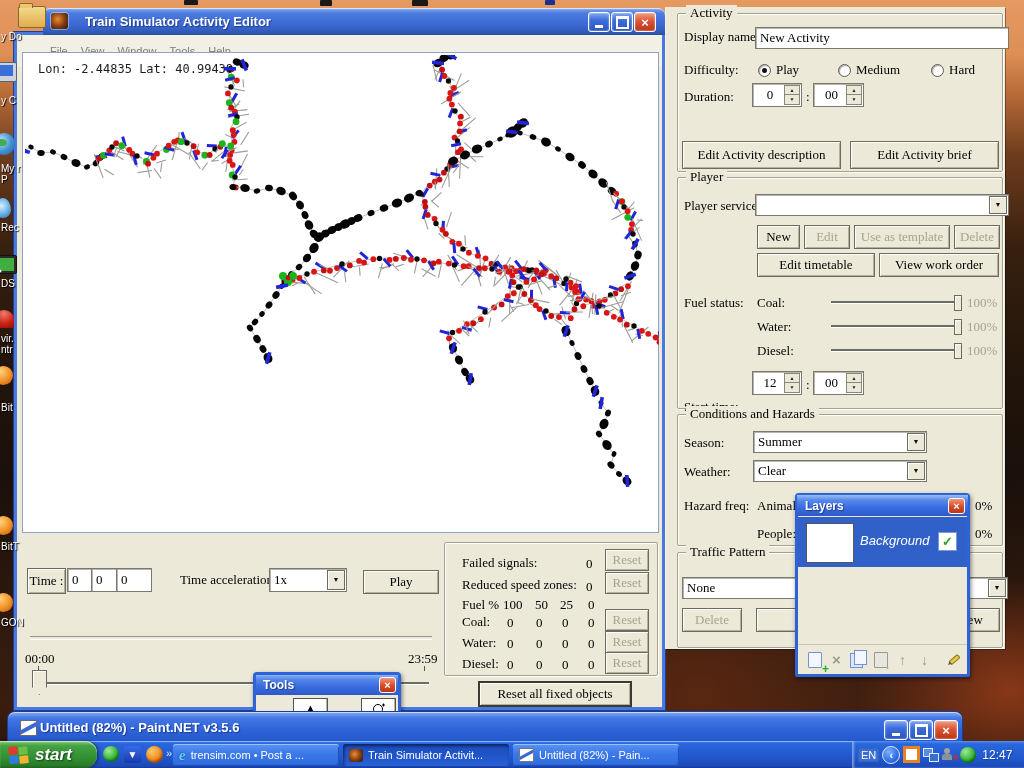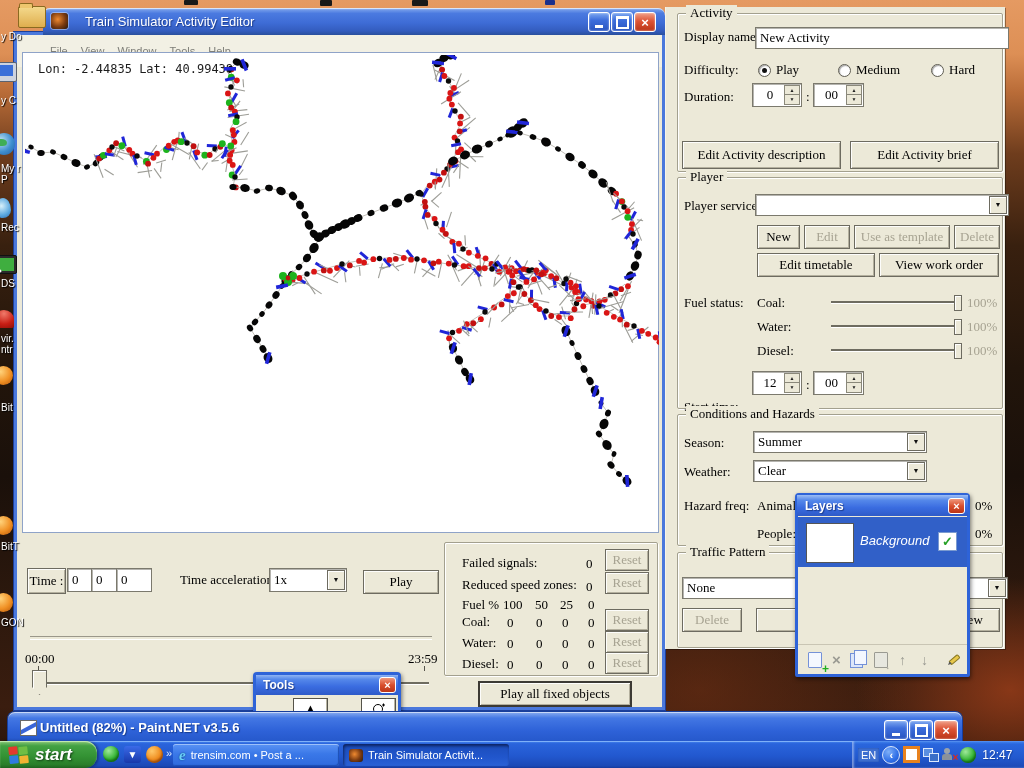--- a/index.html
+++ b/index.html
@@ -48,21 +48,21 @@
   .titlebtn.close{background:linear-gradient(180deg,#f0a088 0%,#dd5334 45%,#c03a1c 90%)}
   .titlebtn .minbar{width:8px;height:3px;background:#fff;margin-top:8px}
   .titlebtn .maxbox{width:9px;height:8px;border:2px solid #fff;border-top-width:3px}
   .titlebtn .xch{font-size:13px;font-weight:bold;line-height:1}
 
   
   #editor{position:absolute;left:14px;top:8px;width:651px;height:704px;z-index:10}
   #ed-titlebar{position:absolute;left:29px;top:0;width:622px;height:27px;border-radius:7px 7px 0 0;
     background:linear-gradient(180deg,#aec6f2 0%,#6f98e8 8%,#4b7ae0 20%,#3e6cd6 55%,#335cbe 85%,#2a4f9c 100%);
     box-shadow:inset 0 1px 0 rgba(255,255,255,.6)}
-  #ed-title{position:absolute;left:42px;top:6px;color:#fff;font-weight:normal;font-size:13px;
+  #ed-title{position:absolute;left:42px;top:6px;color:#fff;font-weight:bold;font-size:13px;
     text-shadow:1px 1px 1px #1c3c8c;white-space:nowrap}
   #ed-frame{position:absolute;left:0;top:24px;width:645px;height:672px;background:#ece9d8;
     border:3px solid #4a78dc;box-shadow:0 0 0 1px #1c3f9a}
   #ed-menubar{position:absolute;left:3px;top:27px;width:645px;height:32px;background:#f2f0e4;
     font-size:11px;color:#7e7e78;display:flex;align-items:center;padding-left:33px;box-sizing:border-box}
   #ed-menubar span{margin-right:13px;cursor:default}
   #ed-map{position:absolute;left:8px;top:44px;width:637px;height:481px;background:#fff;border:1px solid #8fa3c8;box-sizing:border-box}
   #lonlat{position:absolute;left:15px;top:9px;font-family:"DejaVu Sans Mono",monospace;font-size:12px;color:#1c1c1c;white-space:pre}
   #trek{position:absolute;left:2px;top:2px}
   .ed-sep{position:absolute;height:2px;border-top:1px solid #9a978a;border-bottom:1px solid #fff}
@@ -876,21 +876,21 @@
     <div class="lbl" style="left:574px;top:628px">0</div>
     <div class="xbtn dis" style="left:591px;top:623px;width:42px;height:20px">Reset</div>
 
     <div class="lbl" style="left:448px;top:648px">Diesel:</div>
     <div class="lbl" style="left:493px;top:649px">0</div>
     <div class="lbl" style="left:522px;top:649px">0</div>
     <div class="lbl" style="left:548px;top:649px">0</div>
     <div class="lbl" style="left:574px;top:649px">0</div>
     <div class="xbtn dis" style="left:591px;top:644px;width:42px;height:20px">Reset</div>
 
-    <div class="xbtn" style="left:464px;top:673px;width:150px;height:22px;border-width:2px;border-color:#3c3a34">Play all fixed objects</div>
+    <div class="xbtn" style="left:464px;top:673px;width:150px;height:22px;border-width:2px;border-color:#3c3a34">Reset all fixed objects</div>
   </div>
 
   <div id="panel" class="serif">
 
     <div class="grp" style="left:11px;top:6px;width:324px;height:157px">
       <span class="legend">Activity</span>
     </div>
     <div class="lbl" style="left:18px;top:22px">Display name:</div>
     <div class="sunk" style="left:89px;top:20px;width:244px;height:20px">New Activity</div>
     <div class="lbl" style="left:18px;top:55px">Difficulty:</div>
@@ -1073,20 +1073,26 @@
     <div style="position:absolute;left:166px;top:6px;color:#dce8fc;font-size:11px">»</div>
 
     <div class="tbtn" style="left:173px">
       <span class="ticon" style="font-family:'Liberation Serif',serif;font-style:italic;font-weight:bold;font-size:15px;color:#6ad0f8;text-shadow:0 0 2px #104a80">e</span>
       <span>trensim.com • Post a ...</span>
     </div>
     <div class="tbtn active" style="left:343px">
       <span class="ticon" style="width:14px;height:13px;border-radius:3px;background:radial-gradient(circle at 40% 40%,#f08a30,#7a3a10 55%,#26180c)"></span>
       <span>Train Simulator Activit...</span>
     </div>
+    <div class="tbtn" style="left:513px">
+      <span class="ticon" style="width:13px;height:12px;background:#fff;border:1px solid #777;position:relative;overflow:hidden">
+          <i style="position:absolute;left:-3px;top:4px;width:20px;height:3px;background:#3a66d8;transform:rotate(-28deg)"></i>
+        </span>
+      <span>Untitled (82%) - Pain...</span>
+    </div>
 
     <div id="tray">
       <span style="margin-left:6px;padding:1px 3px;background:#3e6fd0;color:#fff;font-size:11px;box-shadow:inset 0 0 2px #1c48a8">EN</span>
       <span class="trico" style="width:16px;height:16px;border-radius:50%;background:radial-gradient(circle at 35% 30%,#7fb0f8,#2f6fe8 60%,#1d4fc0);border:1px solid #dce8fc;color:#fff;font-size:11px;font-weight:bold;display:flex;align-items:center;justify-content:center">‹</span>
       <span class="trico" style="width:11px;height:11px;border:3px solid #e8821e;background:#fff"></span>
       <span class="trico" style="width:16px;height:14px">
           <i style="position:absolute;left:0;top:0;width:8px;height:7px;background:#5a8ee0;border:1px solid #dce8fc"></i>
           <i style="position:absolute;left:6px;top:5px;width:8px;height:7px;background:#3a6ec8;border:1px solid #dce8fc"></i>
         </span>
       <span class="trico" style="width:15px;height:14px">

